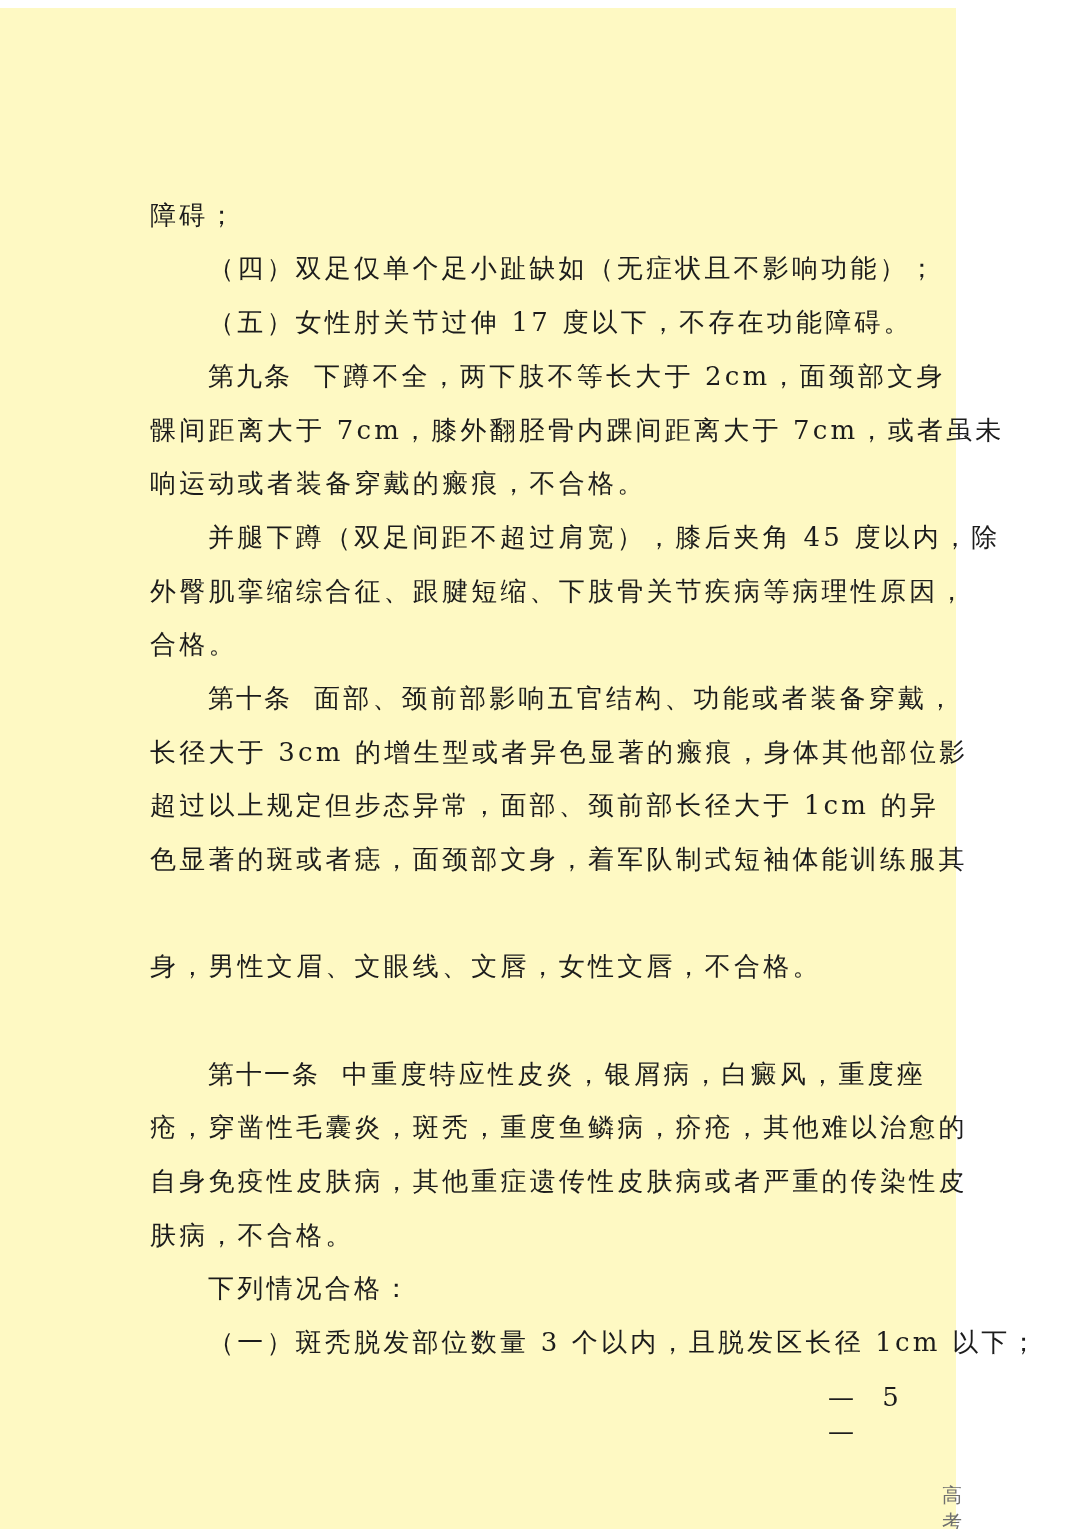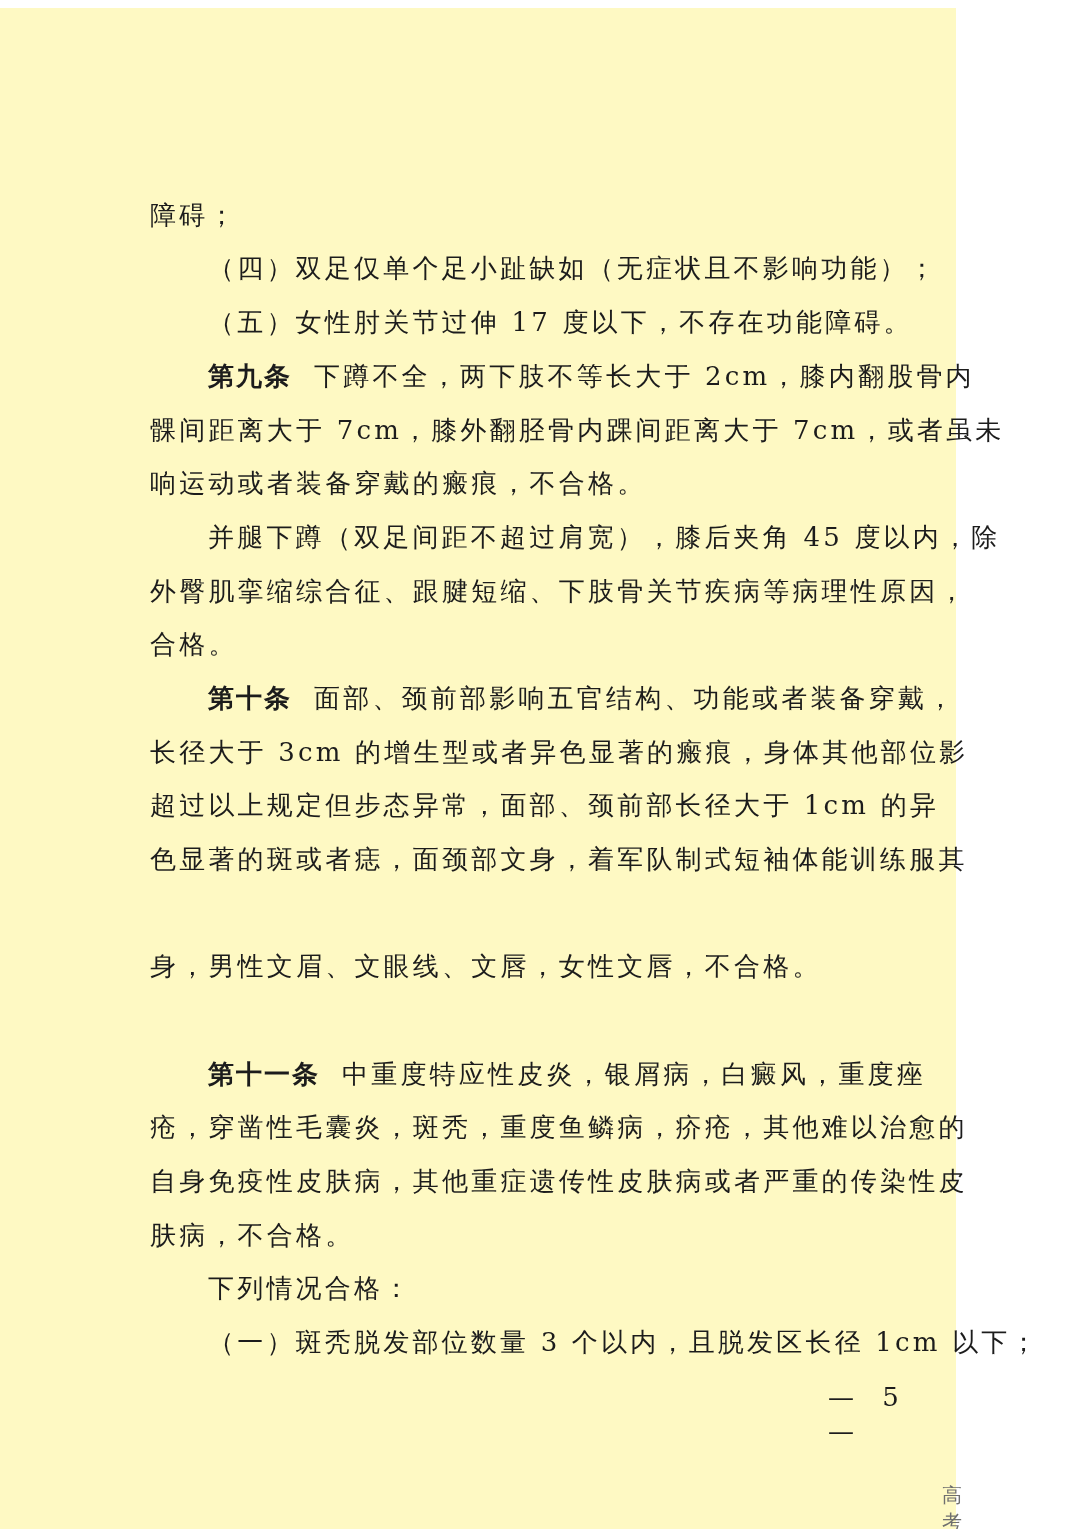--- a/index.html
+++ b/index.html
@@ -28,21 +28,21 @@
       width: 800px;
       font-size: 26px;
       line-height: 34px;
       white-space: nowrap;
       letter-spacing: 3.2px;
       color: #1c1c1c;
     }
     .indent { left: 208px; width: 742px; }
     .bold {
       font-family: "DejaVu Sans", "Liberation Sans", sans-serif;
-      font-weight: bold;
+      font-weight: normal;
       letter-spacing: 2px;
       margin-right: 22px;
     }
     .page-number {
       position: absolute;
       left: 828px;
       top: 1324px;
       font-size: 26px;
       line-height: 34px;
       letter-spacing: 10px;
@@ -61,21 +61,21 @@
 </head>
 <body>
 
 <div class="page">
 
   <div class="line" style="top:190px;">障碍；</div>
   <div class="line indent" style="top:243px;">（四）双足仅单个足小趾缺如（无症状且不影响功能）；</div>
   <div class="line indent" style="top:297px;">（五）女性肘关节过伸 17 度以下，不存在功能障碍。</div>
 
   <div class="line indent" style="top:351px;">
-    <span class="bold">第九条</span><span>下蹲不全，两下肢不等长大于 2cm，膝内翻股骨内</span>
+    <span class="bold">第九条</span><span>下蹲不全，两下肢不等长大于 2cm，面颈部文身</span>
   </div>
   <div class="line" style="top:405px;text-align:center;">髁间距离大于 7cm，膝外翻胫骨内踝间距离大于 7cm，或者虽未</div>
   <div class="line" style="top:458px;">响运动或者装备穿戴的瘢痕，不合格。</div>
 
   <div class="line indent" style="top:512px;">并腿下蹲（双足间距不超过肩宽），膝后夹角 45 度以内，除</div>
   <div class="line" style="top:566px;">外臀肌挛缩综合征、跟腱短缩、下肢骨关节疾病等病理性原因，</div>
   <div class="line" style="top:619px;">合格。</div>
 
   <div class="line indent" style="top:673px;">
     <span class="bold">第十条</span><span>面部、颈前部影响五官结构、功能或者装备穿戴，</span>

